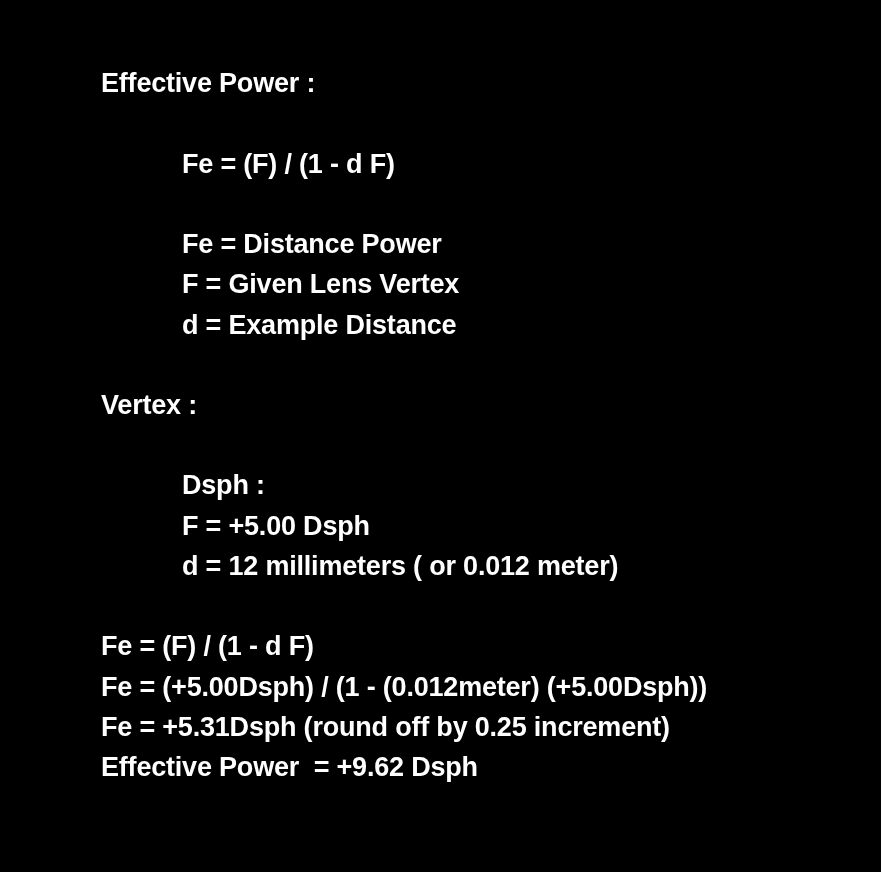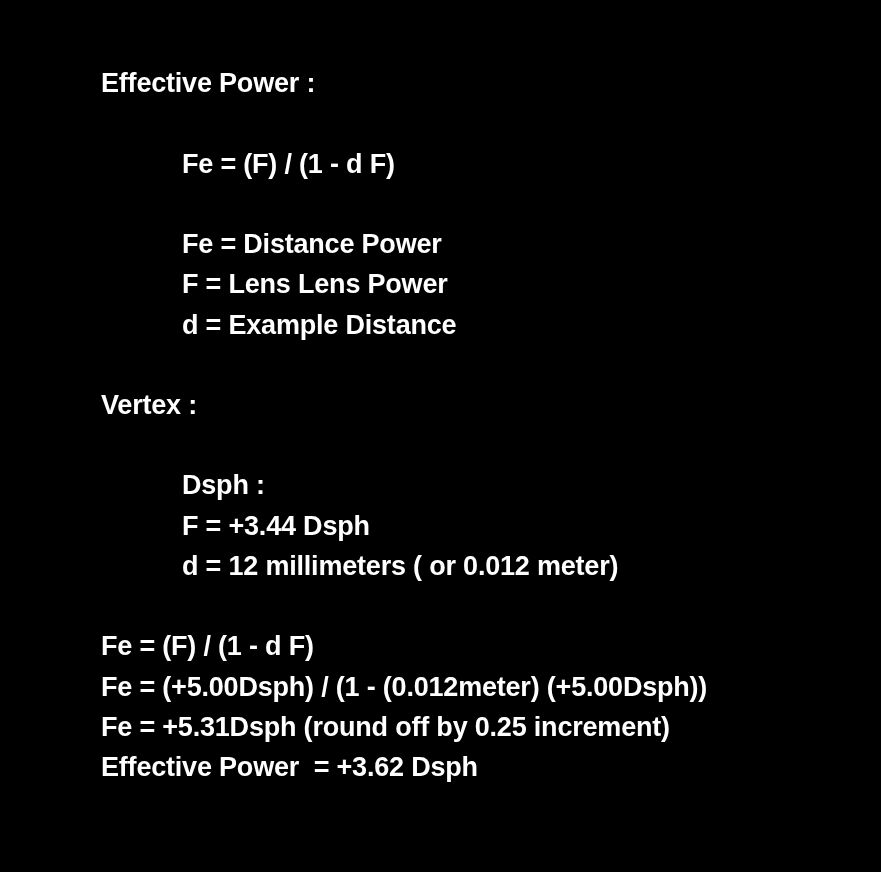--- a/index.html
+++ b/index.html
@@ -20,26 +20,26 @@
     .l1 { left: 182px; }
   </style>
 </head>
 <body>
 
 <div>
   <div class="line l0" style="top:67px">Effective Power :</div>
   <div class="line l1" style="top:148px">Fe = (F) / (1 - d F)</div>
 
   <div class="line l1" style="top:228px">Fe = Distance Power</div>
-  <div class="line l1" style="top:268px">F = Lens Lens Power</div>
+  <div class="line l1" style="top:268px">F = Given Lens Vertex</div>
   <div class="line l1" style="top:309px">d = Example Distance</div>
 
   <div class="line l0" style="top:389px">Vertex :</div>
 
   <div class="line l1" style="top:469px">Dsph :</div>
-  <div class="line l1" style="top:510px">F = +3.44 Dsph</div>
+  <div class="line l1" style="top:510px">F = +5.00 Dsph</div>
   <div class="line l1" style="top:550px">d = 12 millimeters ( or 0.012 meter)</div>
 
   <div class="line l0" style="top:630px">Fe = (F) / (1 - d F)</div>
   <div class="line l0" style="top:671px">Fe = (+5.00Dsph) / (1 - (0.012meter) (+5.00Dsph))</div>
   <div class="line l0" style="top:711px">Fe = +5.31Dsph (round off by 0.25 increment)</div>
-  <div class="line l0" style="top:751px">Effective Power  = +3.62 Dsph</div>
+  <div class="line l0" style="top:751px">Effective Power  = +9.62 Dsph</div>
 </div>
 
 </body></html>

